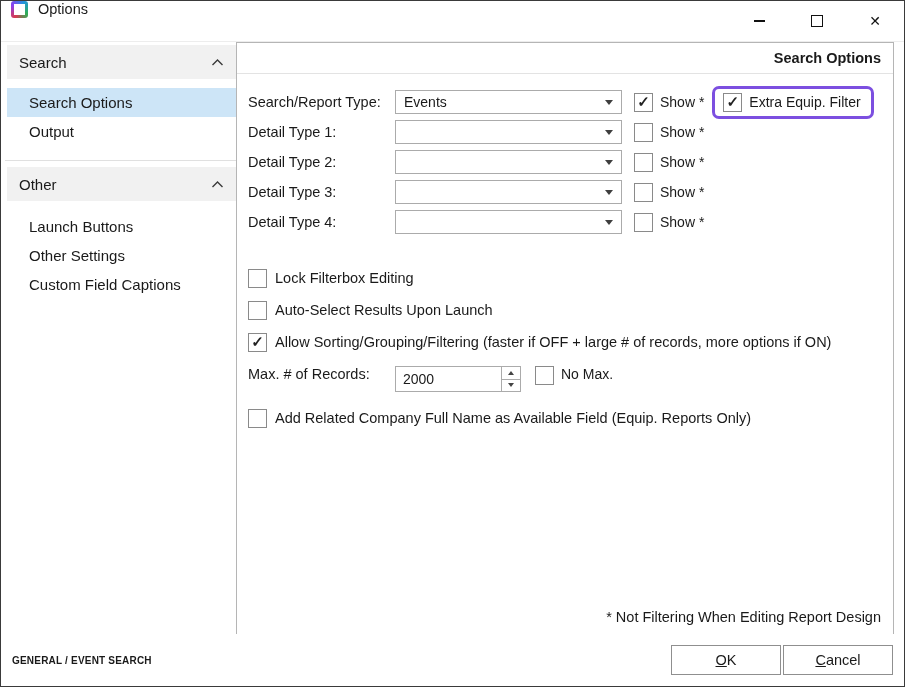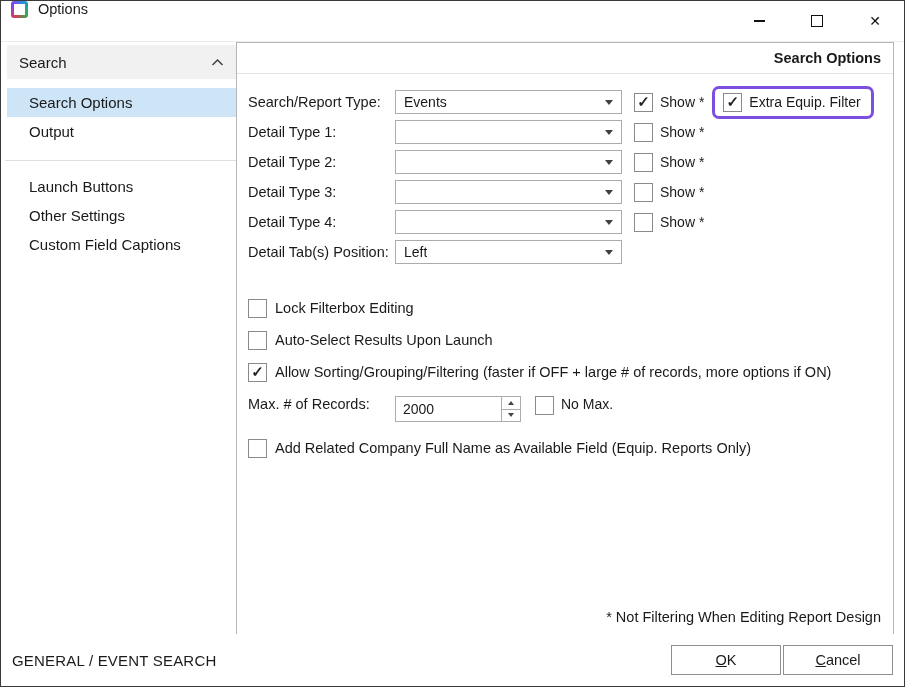--- a/index.html
+++ b/index.html
@@ -56,21 +56,21 @@
   .spin-up{border-bottom:1px solid #ababab}
   .tri-up{width:0;height:0;border-left:3.5px solid transparent;border-right:3.5px solid transparent;border-bottom:4px solid #444}
   .tri-down{width:0;height:0;border-left:3.5px solid transparent;border-right:3.5px solid transparent;border-top:4px solid #444}
   .max-row .checkbox{margin-left:14px}
   .add-row{margin-top:4px}
 
   .footnote{position:absolute;right:12px;bottom:10px;font-size:14.5px}
 
   
   .footer{position:absolute;left:0;right:0;bottom:0;height:52px;display:flex;align-items:center;padding:0 11px;background:#fff}
-  .context{font-weight:normal;font-size:15px;letter-spacing:.2px}
+  .context{font-weight:bold;font-size:10px;letter-spacing:.2px}
   .footer-buttons{margin-left:auto;display:flex;gap:2px}
   .btn{width:110px;height:30px;background:#fff;border:1px solid #8f8f8f;font-size:14.5px;font-family:inherit;display:flex;align-items:center;justify-content:center;color:#1a1a1a}
   .u{text-decoration:underline}
 </style>
 </head>
 <body>
 
 <div class="window">
 
   <div class="titlebar">
@@ -98,20 +98,26 @@
     </div>
     <div class="side-items">
       <div class="side-item" style="background-color: rgb(205, 229, 247);">
         <span>Search Options</span>
       </div>
       <div class="side-item">
         <span>Output</span>
       </div>
     </div>
     <div class="side-divider"></div>
+    <div class="section-header second">
+      <span>Other</span>
+      <svg class="chev" width="13" height="9" viewBox="0 0 13 9">
+          <path d="M1.5 7 L6.5 2 L11.5 7" stroke="#3a3a3a" stroke-width="1.4" fill="none"></path>
+        </svg>
+    </div>
     <div class="side-items second">
       <div class="side-item">
         <span>Launch Buttons</span>
       </div>
       <div class="side-item">
         <span>Other Settings</span>
       </div>
       <div class="side-item">
         <span>Custom Field Captions</span>
       </div>
@@ -176,27 +182,20 @@
       <div class="form-row">
         <span class="form-label">Detail Type 4:</span>
         <div class="select">
           <span class="select-value"></span>
           <span class="dd-arrow"></span>
         </div>
         <div class="checkbox"></div>
         <span class="cb-label">Show *</span>
       </div>
 
-      <div class="form-row">
-        <span class="form-label">Detail Tab(s) Position:</span>
-        <div class="select">
-          <span class="select-value">Left</span>
-          <span class="dd-arrow"></span>
-        </div>
-      </div>
 
       <div class="opts">
         <div class="opt-row">
           <div class="checkbox"></div>
           <span class="opt-label">Lock Filterbox Editing</span>
         </div>
         <div class="opt-row">
           <div class="checkbox"></div>
           <span class="opt-label">Auto-Select Results Upon Launch</span>
         </div>

